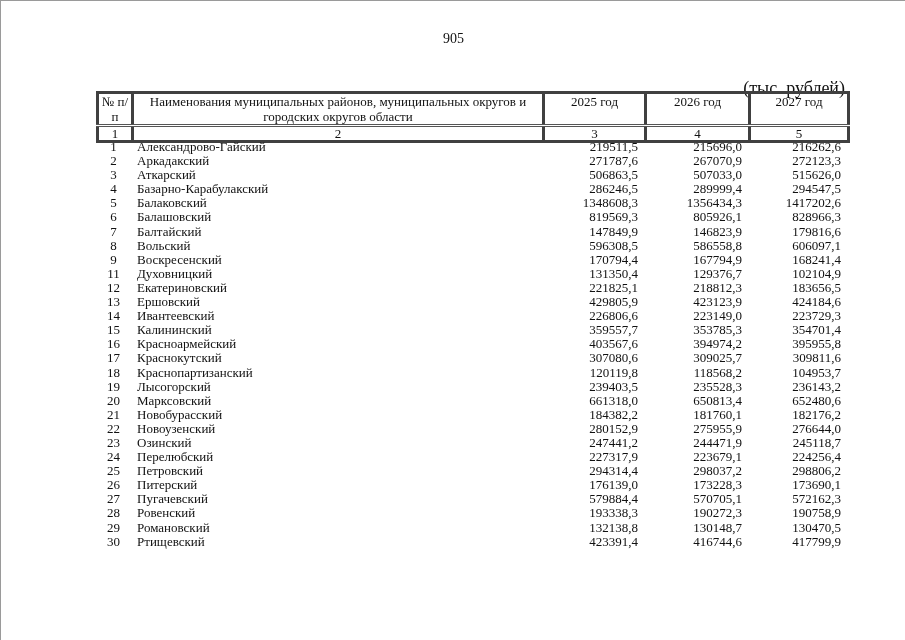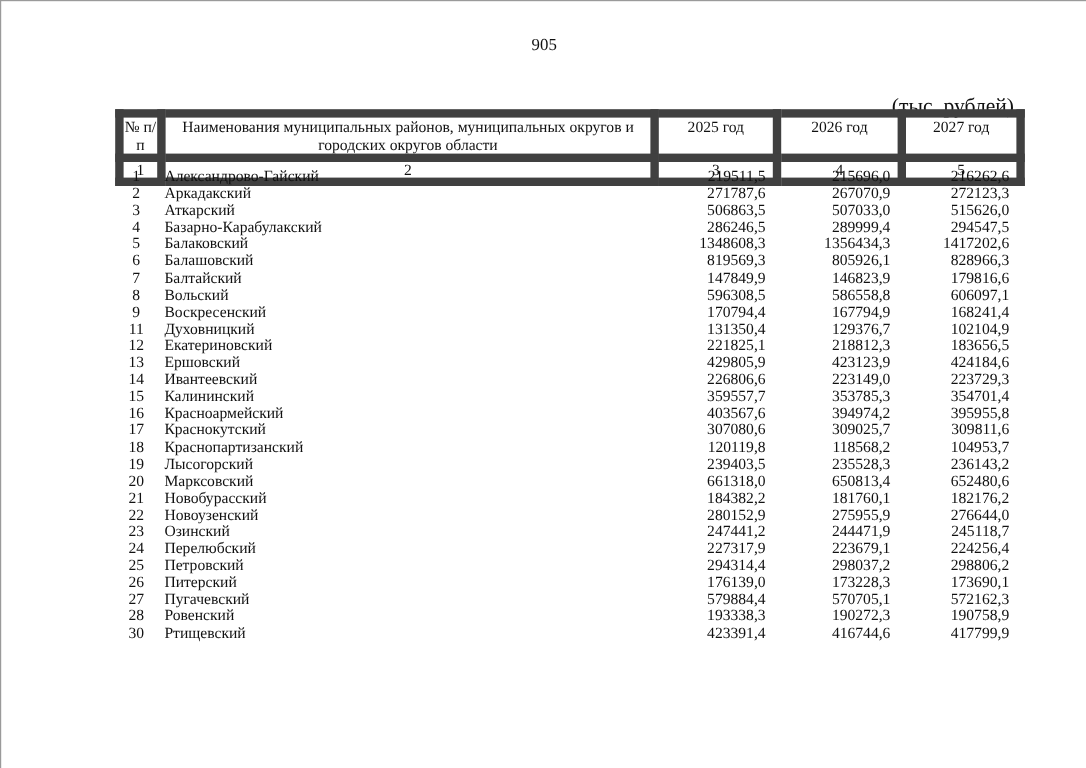--- a/index.html
+++ b/index.html
@@ -35,21 +35,21 @@
     .table-header {
       position: absolute;
       left: 95px;
       top: 90px;
       width: 751px;
       border-collapse: collapse;
       font-size: 13px;
       table-layout: fixed;
     }
     .table-header td {
-      border: 7px solid #404040;
+      border: 3px solid #404040;
       padding: 0;
       text-align: center;
       vertical-align: top;
       line-height: 15px;
     }
     .table-header .hdr-row td {
       height: 30px;
     }
     .table-header .num-row td {
       height: 13px;
@@ -299,20 +299,27 @@
         <td class="c-val">572162,3</td>
       </tr>
       <tr>
         <td class="c-no">28</td>
         <td class="c-name">Ровенский</td>
         <td class="c-val">193338,3</td>
         <td class="c-val">190272,3</td>
         <td class="c-val">190758,9</td>
       </tr>
       <tr>
+        <td class="c-no">29</td>
+        <td class="c-name">Романовский</td>
+        <td class="c-val">132138,8</td>
+        <td class="c-val">130148,7</td>
+        <td class="c-val">130470,5</td>
+      </tr>
+      <tr>
         <td class="c-no">30</td>
         <td class="c-name">Ртищевский</td>
         <td class="c-val">423391,4</td>
         <td class="c-val">416744,6</td>
         <td class="c-val">417799,9</td>
       </tr>
     </tbody>
 </table>
 
 </body></html>

